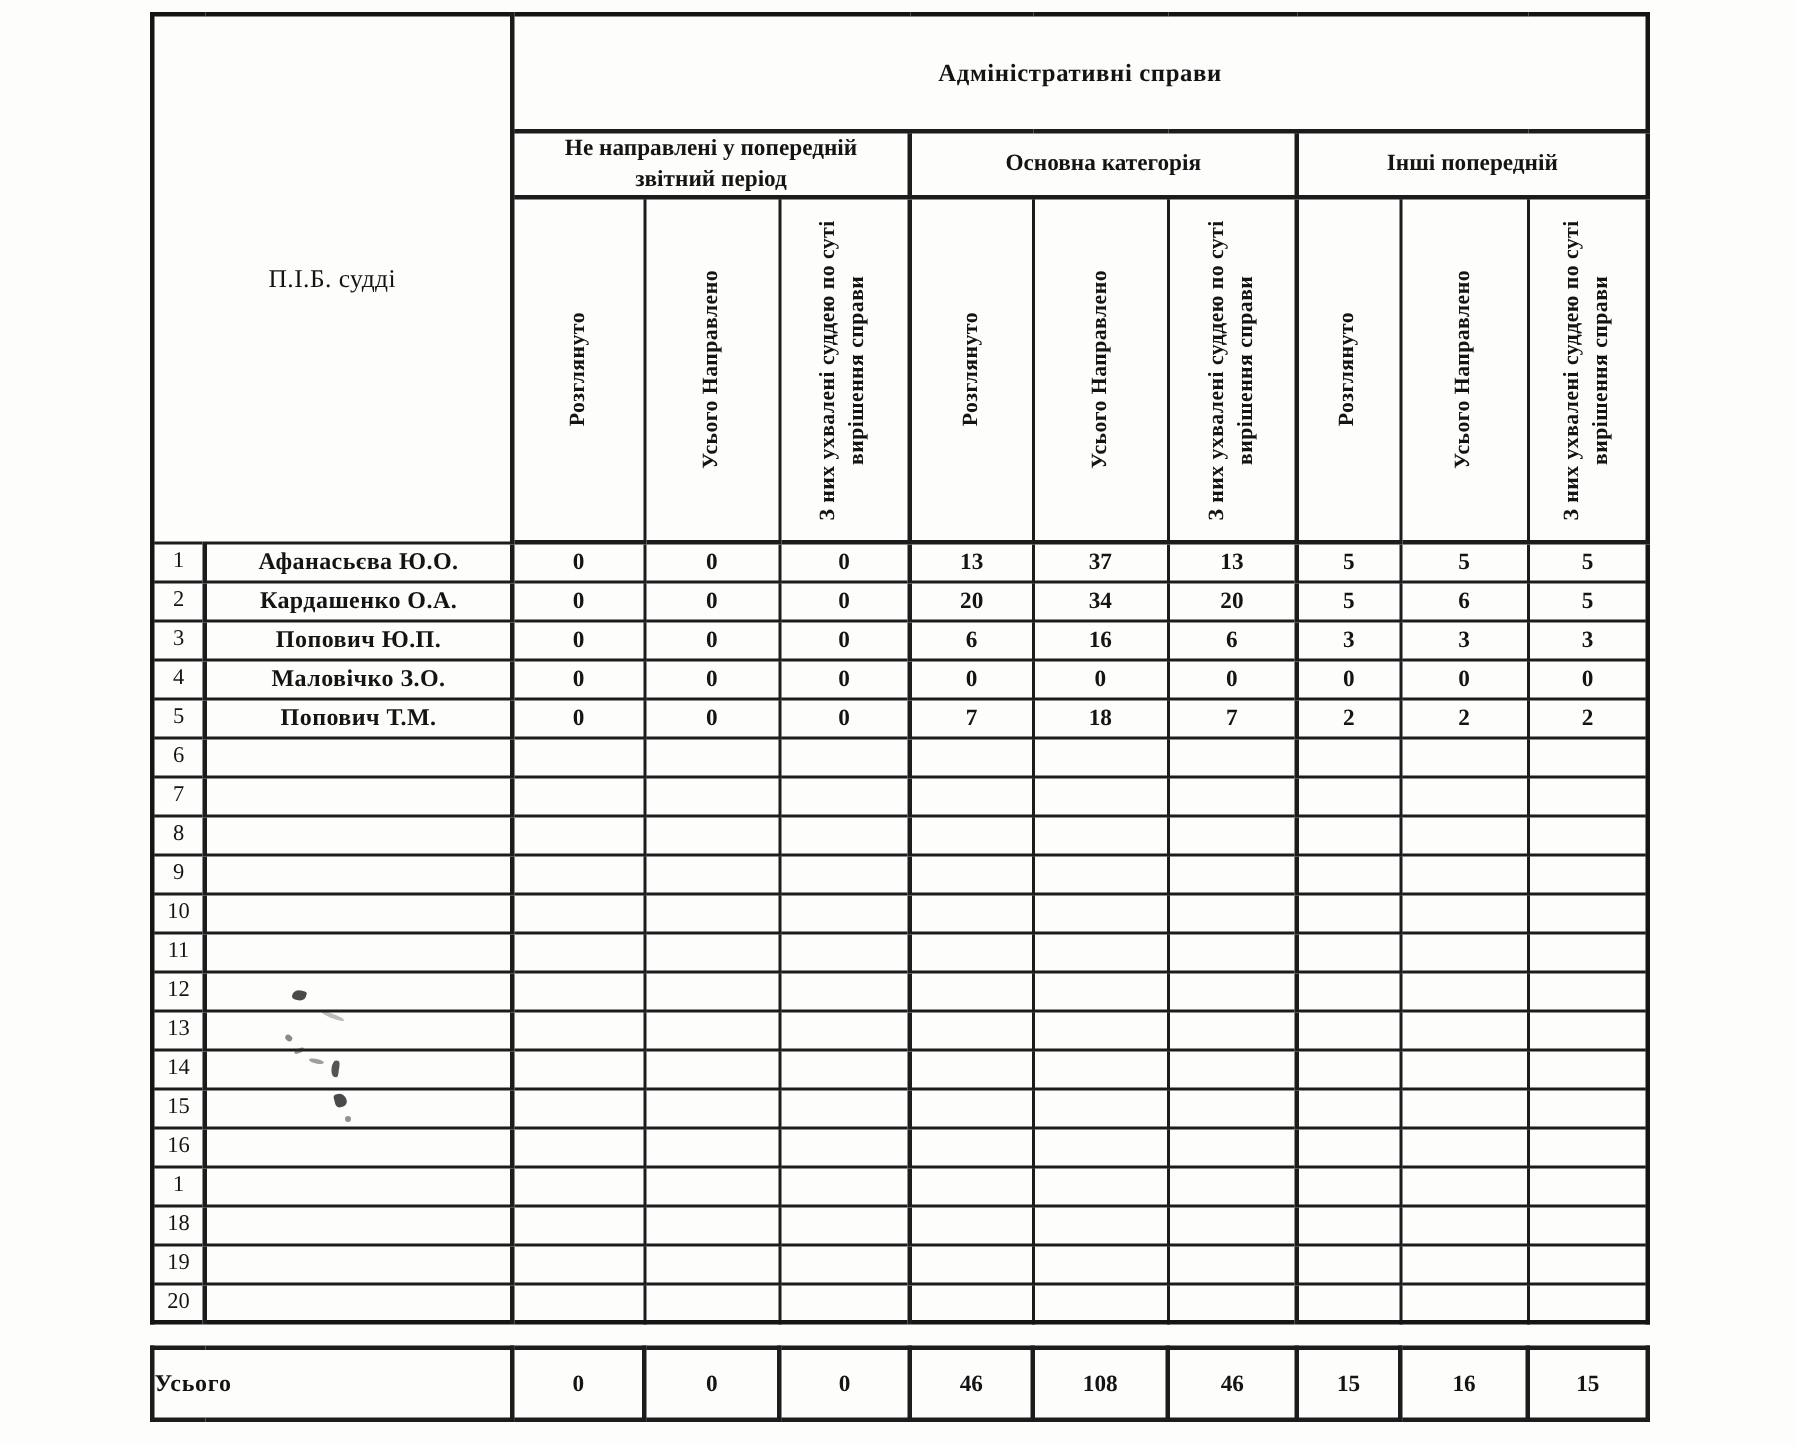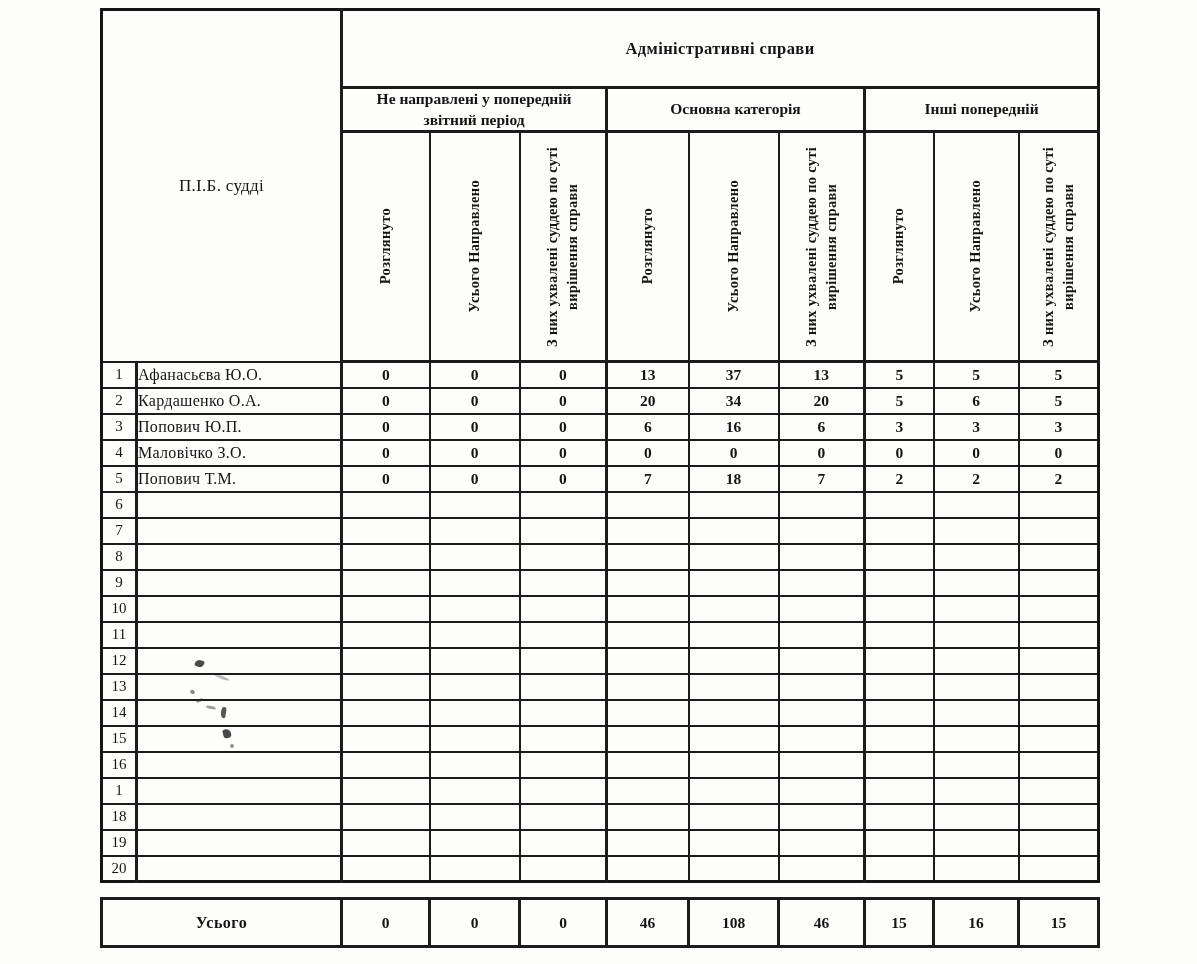--- a/index.html
+++ b/index.html
@@ -67,27 +67,27 @@
     text-align: center;
     letter-spacing: .3px;
   }
 
   
   tbody tr { height: 26px; }
   td.num  {
     text-align: center; font-size: 15px; font-weight: 400;
     border-right-width: 3px;
   }
-  td.name { text-align: left; font-size: 16px; font-weight: normal; letter-spacing: .3px; }
+  td.name { text-align: center; font-size: 16px; font-weight: bold; letter-spacing: .3px; }
   td.val  { text-align: center; font-size: 15.5px; font-weight: bold; }
 
   
   .totals-table { position: absolute; left: 0; top: 889px; }
   .totals-table td { border-width: 3px; height: 48px; }
-  td.tot-label { text-align: center; font-size: 16px; font-weight: bold; letter-spacing: .5px; }
+  td.tot-label { font-size: 16px; font-weight: bold; letter-spacing: .5px; }
   td.tot-val   { text-align: center; font-size: 15.5px; font-weight: bold; }
 
   
   .smudge { position: absolute; background: #2a2a2a; pointer-events: none; }
   .s1 { left: 195px; top: 660px; width: 9px;  height: 7px;  border-radius: 60% 20% 55% 30%; transform: rotate(18deg);  opacity: .85; }
   .s2 { left: 190px; top: 690px; width: 5px;  height: 4px;  border-radius: 50%;             transform: rotate(40deg);  opacity: .55; }
   .s3 { left: 196px; top: 699px; width: 7px;  height: 3px;  border-radius: 50%;             transform: rotate(-25deg); opacity: .5;  }
   .s4 { left: 206px; top: 706px; width: 10px; height: 3px;  border-radius: 50%;             transform: rotate(12deg);  opacity: .45; }
   .s5 { left: 221px; top: 707px; width: 5px;  height: 11px; border-radius: 60% 40% 30% 70%; transform: rotate(8deg);   opacity: .8;  }
   .s6 { left: 223px; top: 729px; width: 8px;  height: 9px;  border-radius: 30% 70% 50% 40%; transform: rotate(-15deg); opacity: .85; }

